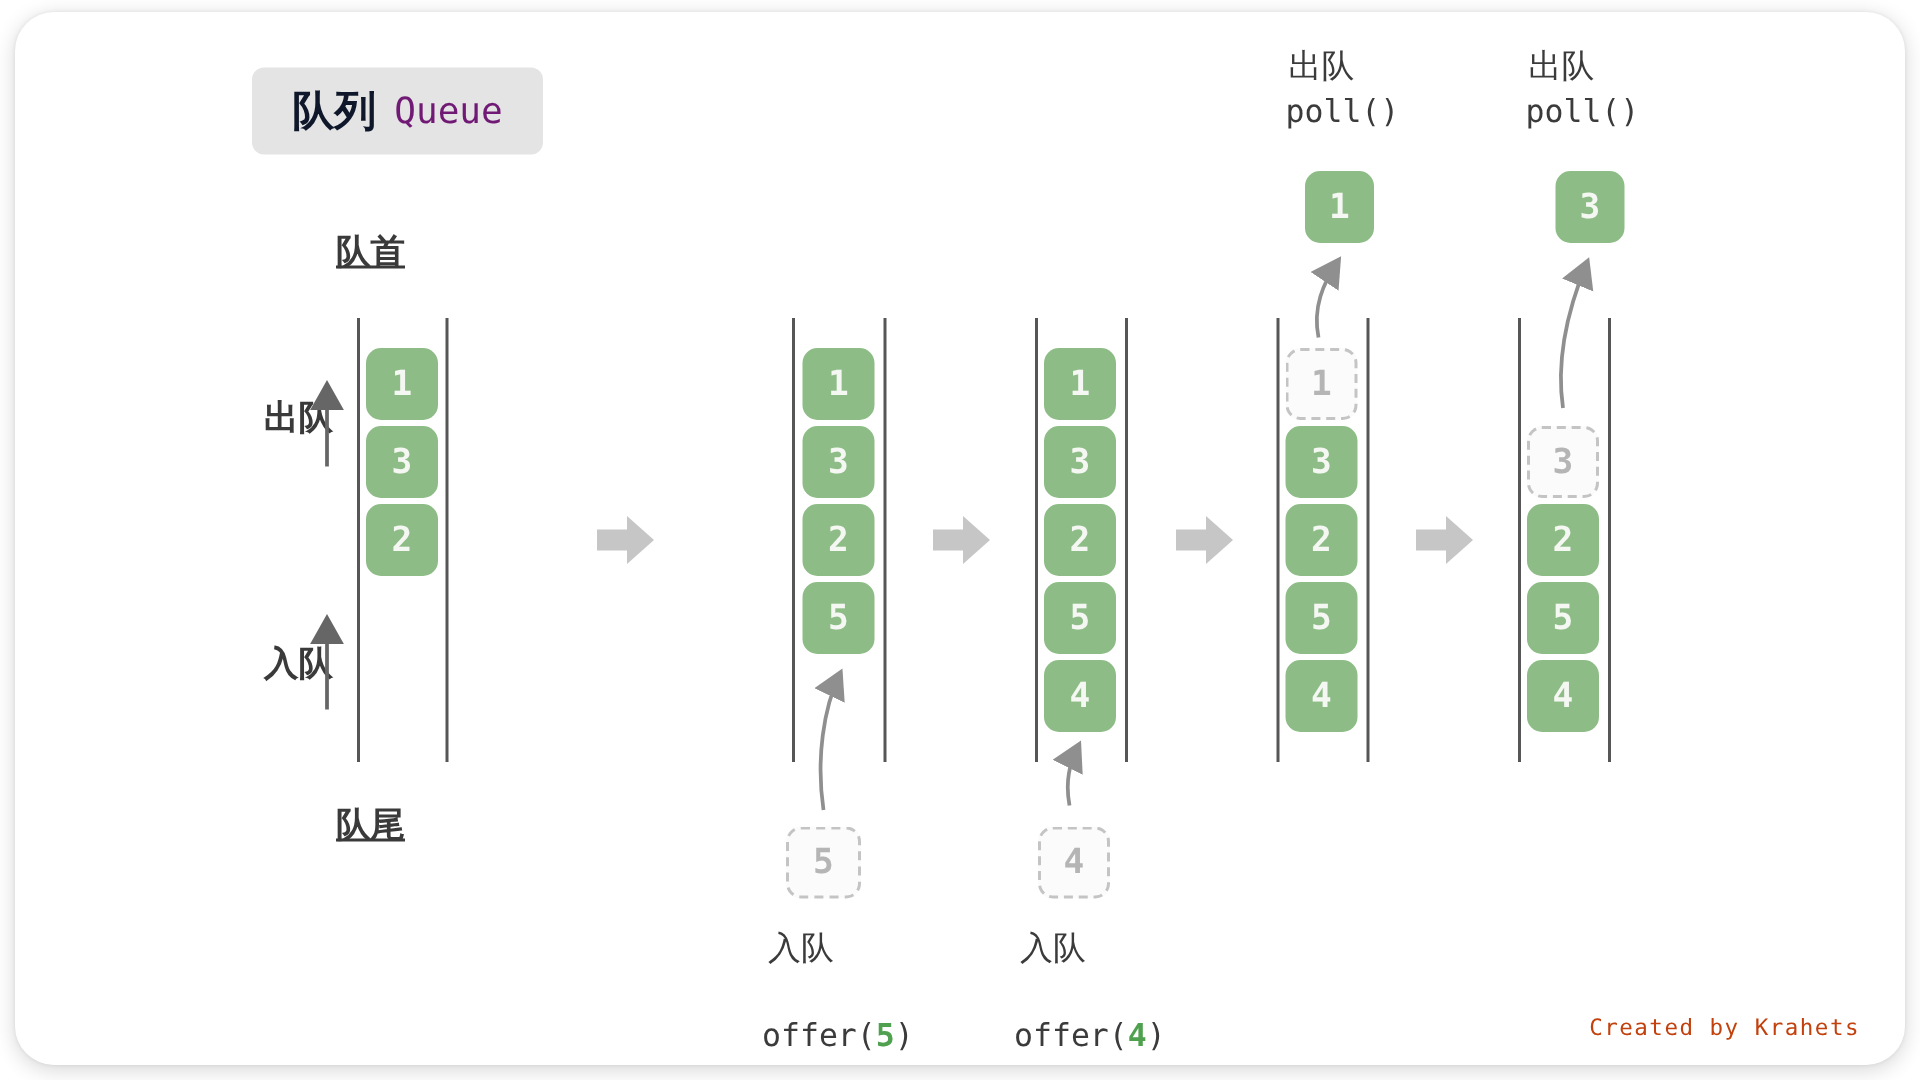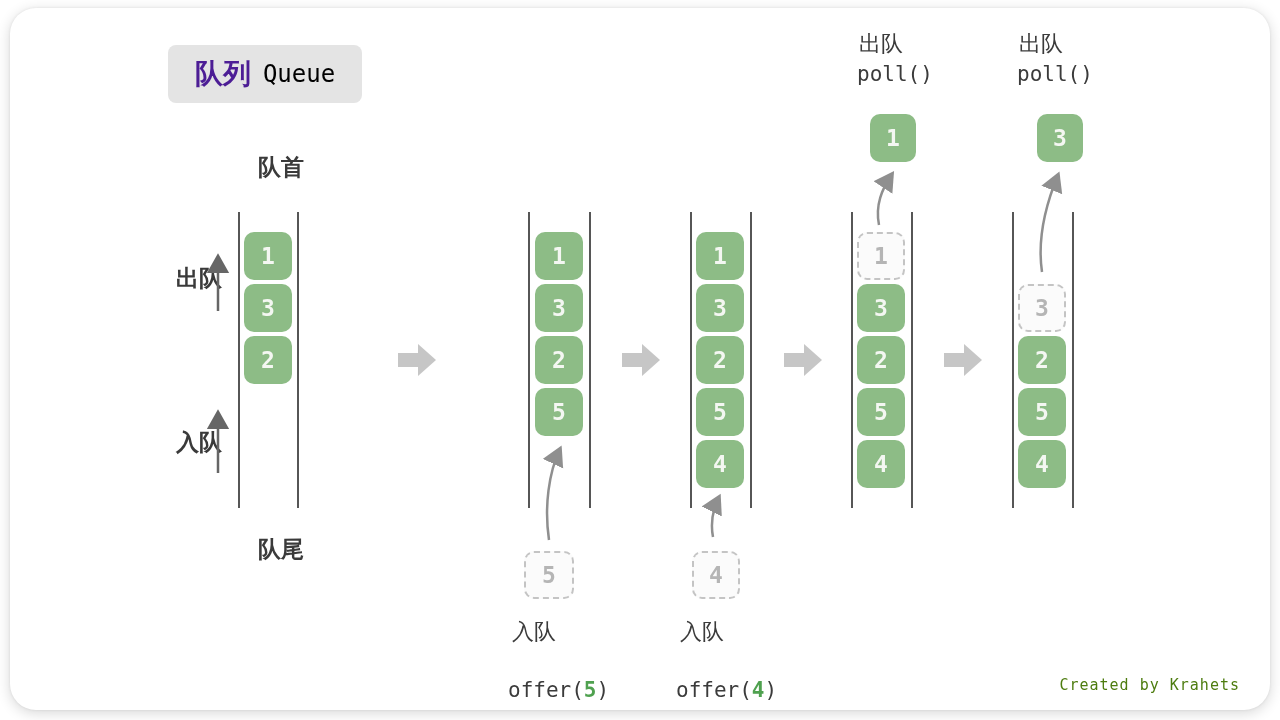--- a/index.html
+++ b/index.html
@@ -8,40 +8,40 @@
   .stage { position:absolute; left:0; top:0; width:1280px; height:720px; }
   .card  { position:absolute; left:10px; top:8px; width:1260px; height:702px;
            background:#ffffff; border-radius:26px;
            box-shadow:0 3px 14px rgba(0,0,0,.16), 0 0 3px rgba(0,0,0,.08); }
 
   .abs { position:absolute; }
 
   .title-badge { left:168px; top:45px; width:194px; height:58px;
     background:#e4e4e4; border-radius:8px; display:flex; align-items:center;
     justify-content:center; gap:12px; }
-  .title-zh { font-size:28px; font-weight:700; color:#4c1d95; }
-  .title-en { font-family:"DejaVu Sans Mono", monospace; font-size:24px; color:#000000; }
+  .title-zh { font-size:28px; font-weight:700; color:#0f172a; }
+  .title-en { font-family:"DejaVu Sans Mono", monospace; font-size:24px; color:#701a75; }
 
   .cn-label { font-size:23px; font-weight:700; color:#3a3a3a; }
-  .cn-label.center { width:80px; text-align:right; }
+  .cn-label.center { width:80px; text-align:left;text-decoration:underline; }
 
   .op-zh   { font-size:22px; font-weight:500; color:#3b3b3b; }
   .op-code { font-family:"DejaVu Sans Mono", monospace; font-size:21px; color:#3b3b3b; }
   .op-arg  { color:#4fa14f; font-weight:700; }
 
   .qline { width:2px; top:212px; height:296px; background:#565656; }
 
   .cell { width:48px; height:48px; border-radius:10px; background:#8dbc86;
     color:#f4f7f2; display:flex; align-items:center; justify-content:center;
     font-family:"DejaVu Sans Mono", monospace; font-size:23px; font-weight:600; }
   .cell.out { width:46px; }
   .cell.ghost { background:#fbfbfb; border:2px dashed #c4c4c4; color:#b5b5b5; }
 
   .watermark { right:40px; bottom:26px; font-family:"DejaVu Sans Mono", monospace;
-    font-size:15px; color:#4d7c0f; letter-spacing:1px; }
+    font-size:15px; color:#c2410c; letter-spacing:1px; }
 
   svg.overlay { position:absolute; left:0; top:0; width:1280px; height:720px;
     pointer-events:none; }
 </style>
 </head>
 <body>
 
 <div class="stage">
   <div class="card"></div>
 

